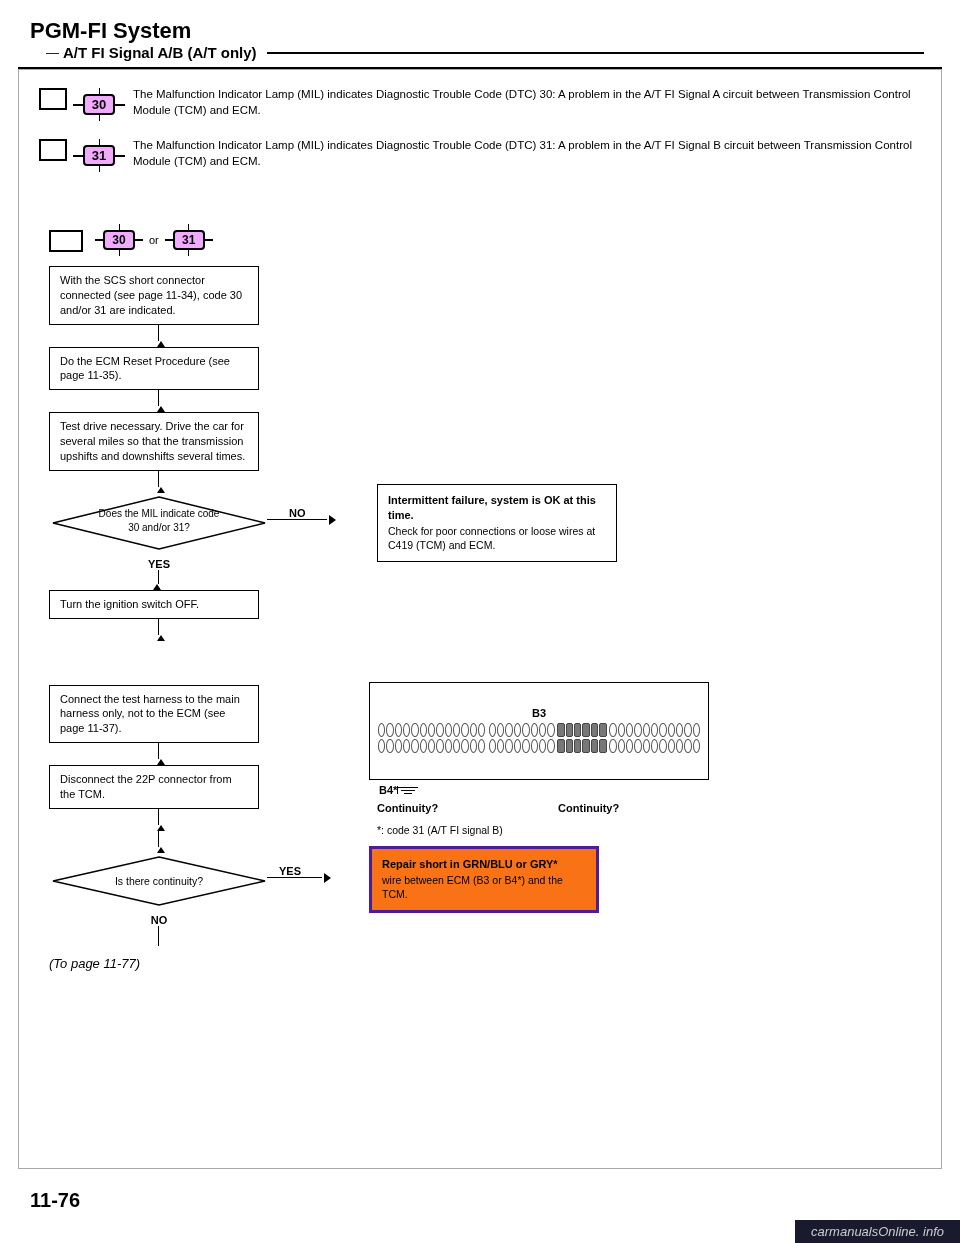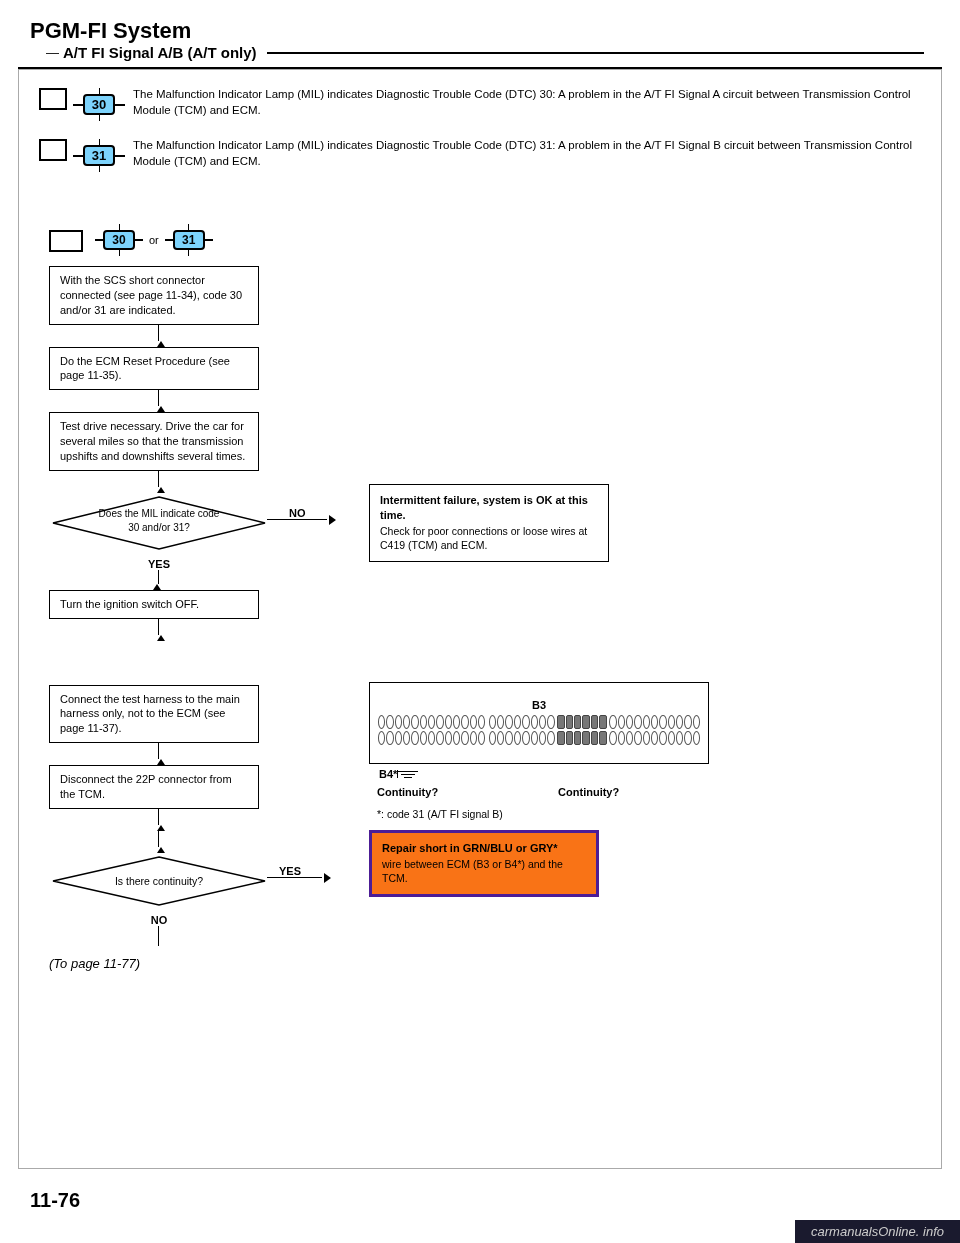--- a/index.html
+++ b/index.html
@@ -54,21 +54,21 @@
       margin-right: 8px;
       flex-shrink: 0;
       margin-top: 2px;
     }
     .dtc-badge {
       border: 2px solid #000;
       border-radius: 4px;
       padding: 1px 6px;
       font-weight: bold;
       font-size: 13px;
-      background: #7dd3fc;
+      background: #f0abfc;
       min-width: 32px;
       text-align: center;
     }
     .dtc-text {
       font-size: 11.5px;
       line-height: 1.4;
     }
 
     
     .flowchart {
@@ -103,20 +103,21 @@
       padding-left: 20px;
     }
 
     
     .info-box {
       border: 1px solid #000;
       padding: 8px 10px;
       width: 240px;
       font-size: 10.5px;
       line-height: 1.4;
+      margin-left: 8px;
     }
     .info-box b {
       font-size: 11px;
     }
 
     
     .repair-box {
       border: 3px solid #4c1d95;
       padding: 8px 10px;
       width: 230px;
@@ -364,21 +365,21 @@
 
         <div class="flow-right">
 
           <div style="margin-top: 218px;">
             <div class="info-box">
               <b>Intermittent failure, system is OK at this time.</b><br>
               <span>Check for poor connections or loose wires at C419 (TCM) and ECM.</span>
             </div>
           </div>
 
-          <div style="margin-top: 120px; border: 1px solid #000; padding: 16px 8px; width:340px;">
+          <div style="margin-top: 120px; border: 1px solid #000; padding: 24px 8px; width:340px;">
             <div style="text-align:center; font-weight:bold; font-size:11px; margin-bottom:4px;">B3</div>
 
             <div style="display:flex; align-items:center; gap:1px; margin-bottom:2px; flex-wrap:nowrap;">
 
               <div class="b3-pin"></div>
               <div class="b3-pin"></div>
               <div class="b3-pin"></div>
               <div class="b3-pin"></div>
               <div class="b3-pin"></div>
               <div class="b3-pin"></div>

